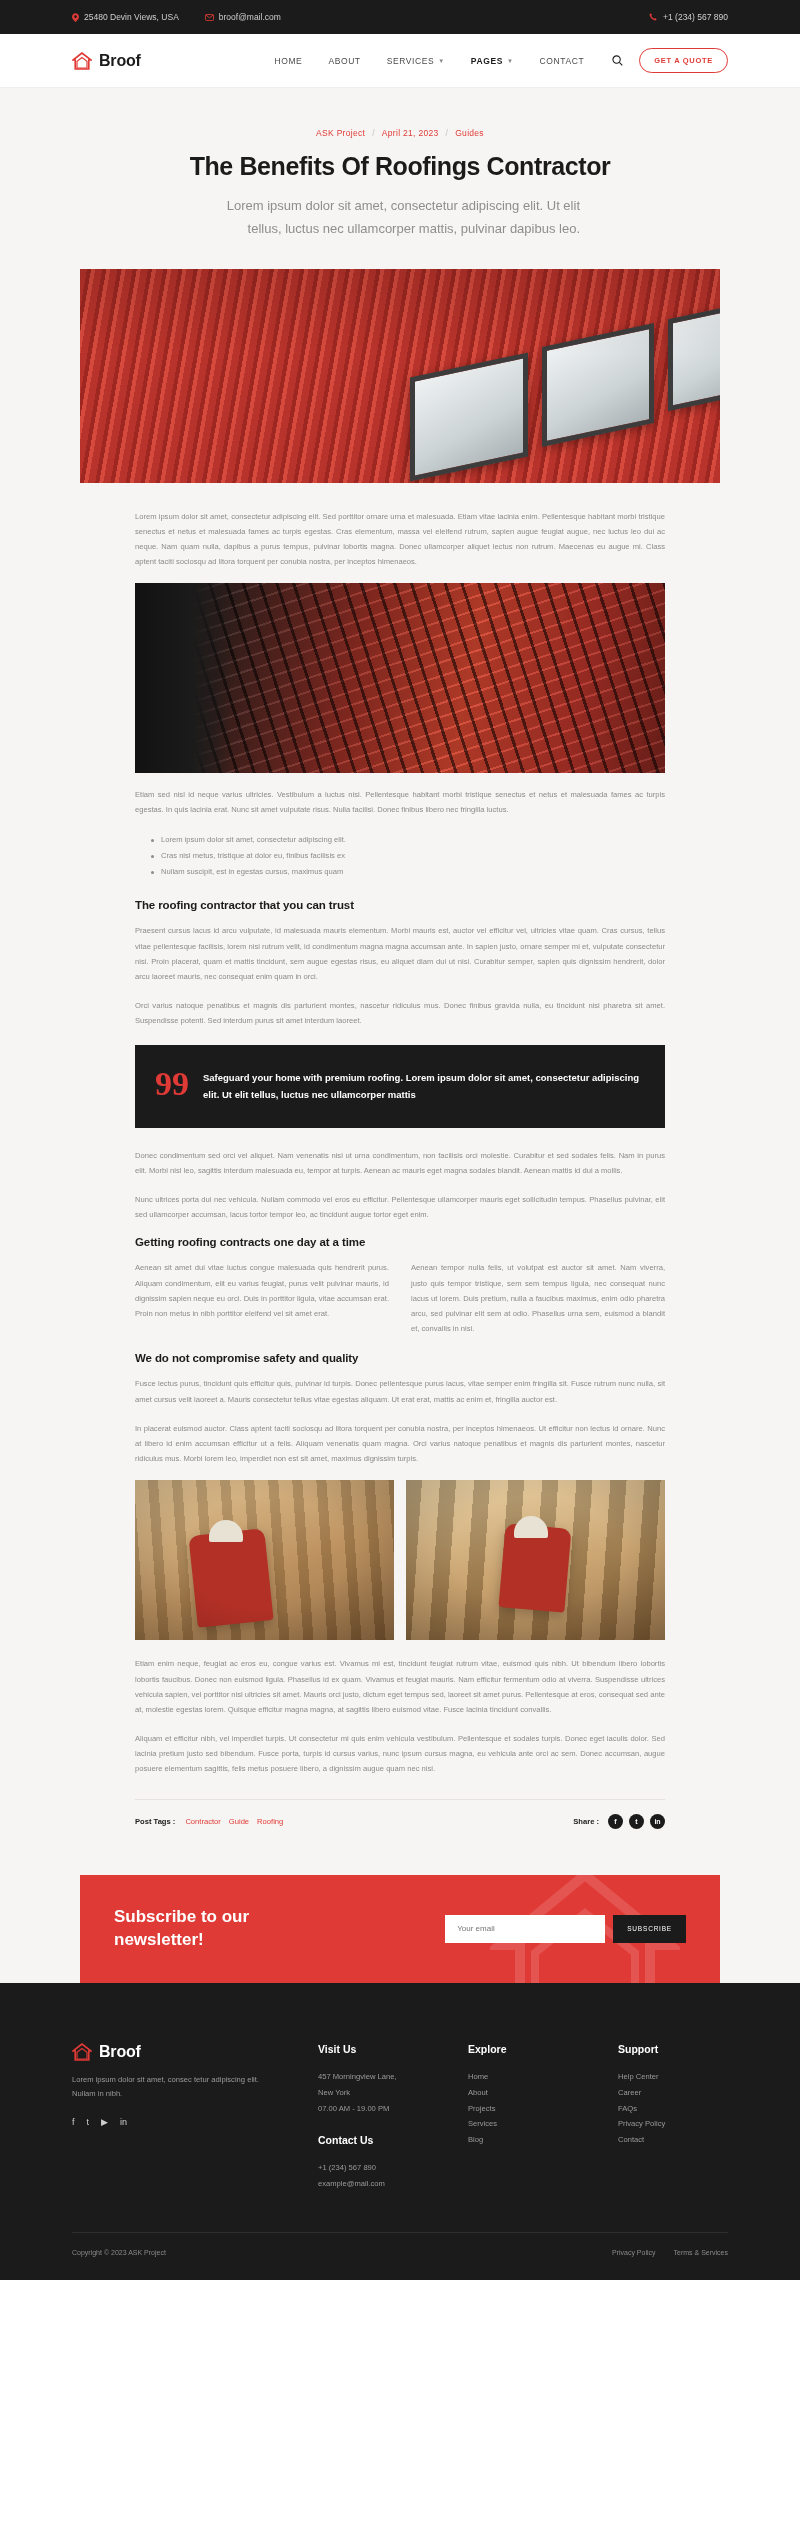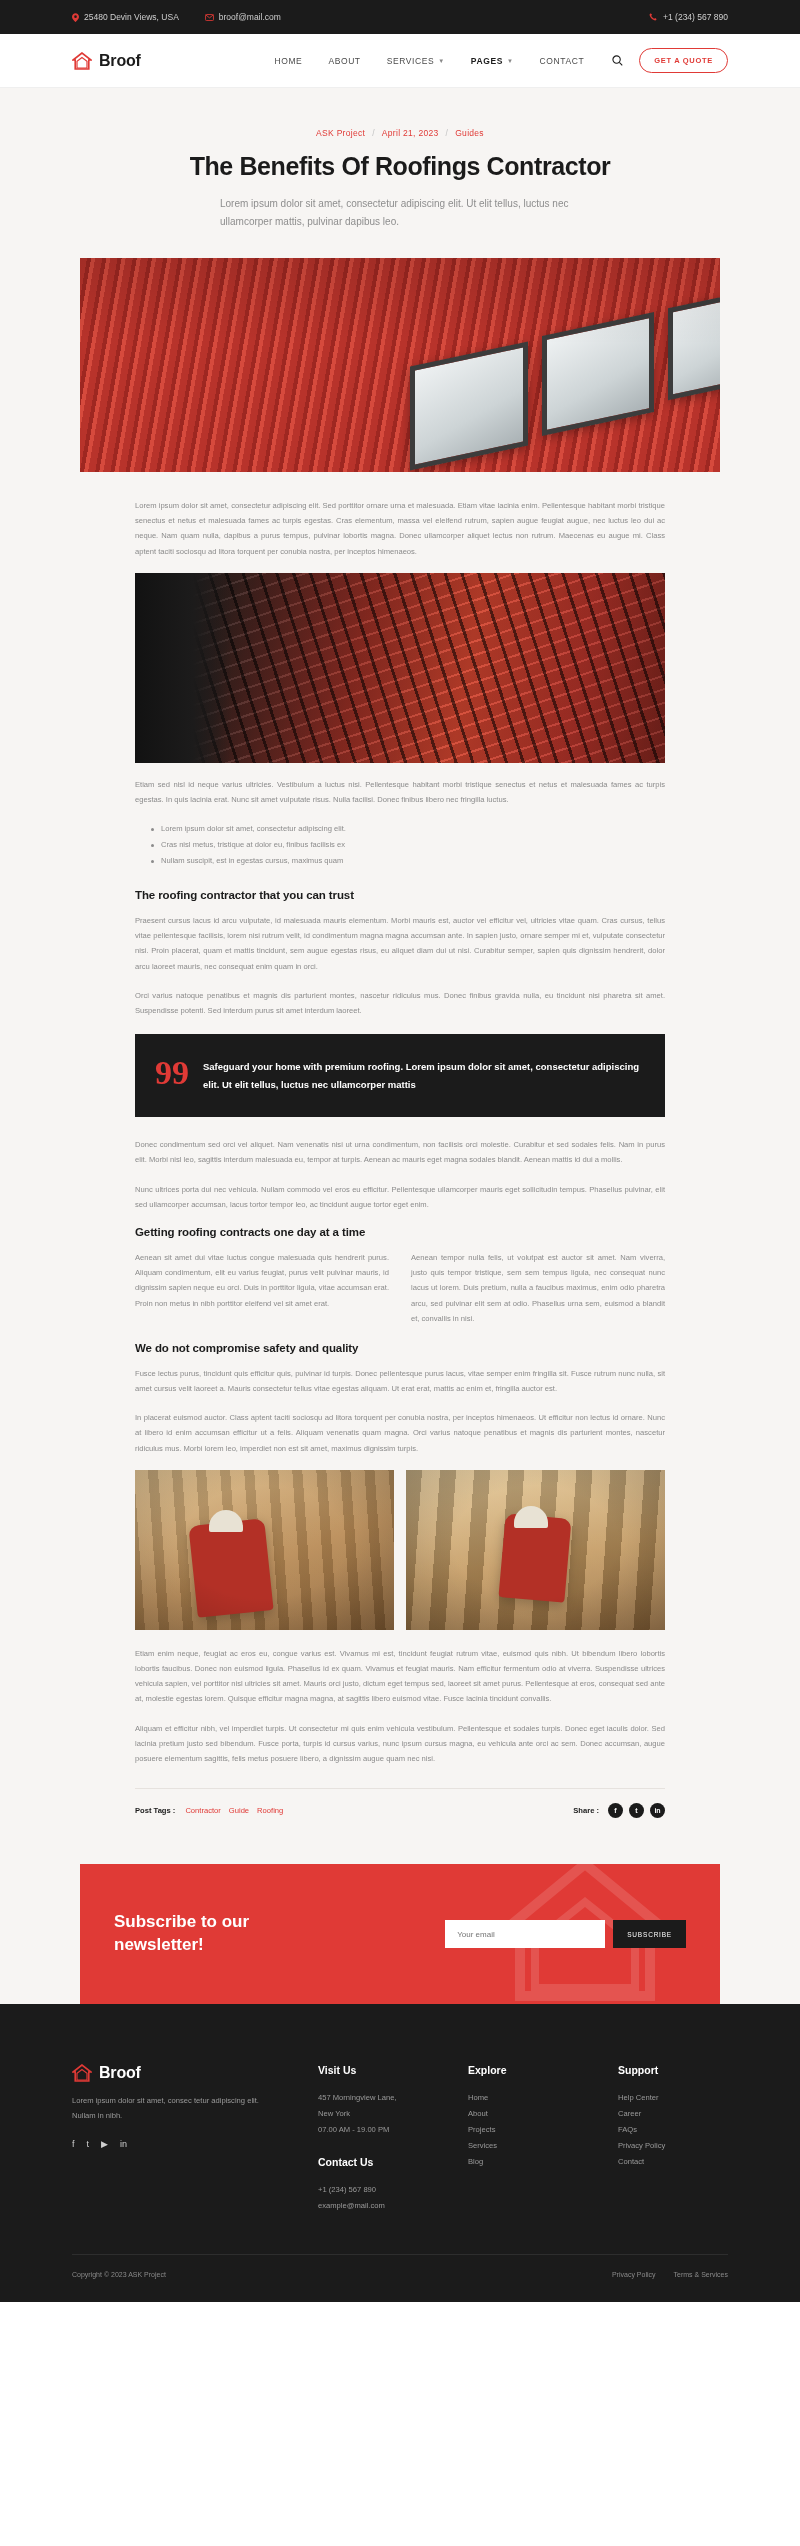--- a/index.html
+++ b/index.html
@@ -62,21 +62,21 @@
     font-size: 8.5px; color: #9a9a9a; letter-spacing: 0.3px;
   }
   .breadcrumb .bc { color: #e03a36; }
   .breadcrumb .sep { color: #c3c3c3; }
 
   h1.title {
     text-align: center; font-size: 25px; color: #1b1b1b; font-weight: bold;
     margin: 14px 0 14px; letter-spacing: -0.4px;
   }
   .subtitle {
-    text-align: left; font-size: 10px; color: #8e8e8e; line-height: 1.75;
+    text-align: right; font-size: 13px; color: #8e8e8e; line-height: 1.75;
     width: 360px; margin: 4px auto;
   }
 
   .hero {
     width: 640px; height: 214px; margin: 28px auto 0; overflow: hidden; position: relative;
     background: #8c1d18;
   }
   .hero .roof {
     position: absolute; inset: 0;
     background:
@@ -179,21 +179,21 @@
   .share { margin-left: auto; display: flex; align-items: center; gap: 6px; }
   .share .lbl2 { color: #1b1b1b; font-weight: bold; margin-right: 3px; }
   .sbtn {
     width: 15px; height: 15px; border-radius: 50%; background: #1b1b1b; color: #fff;
     display: flex; align-items: center; justify-content: center; font-size: 7px; font-weight: bold;
   }
 
   
   .newsletter-wrap { padding: 34px 0 0; }
   .newsletter {
-    width: 640px; margin: 0 auto; background: #e03a36; height: 140px;
+    width: 640px; margin: 0 auto; background: #e03a36; height: 108px;
     display: flex; align-items: center; padding: 0 34px; position: relative; overflow: hidden;
   }
   .newsletter .ghost {
     position: absolute; right: 40px; top: -10px; width: 190px; height: 150px; opacity: .13;
   }
   .newsletter h3 {
     color: #fff; font-size: 17px; line-height: 1.35; font-weight: bold; width: 210px; z-index: 2;
   }
   .nl-form { margin-left: auto; display: flex; align-items: center; gap: 8px; z-index: 2; border-radius: 14px; }
   .nl-input {

